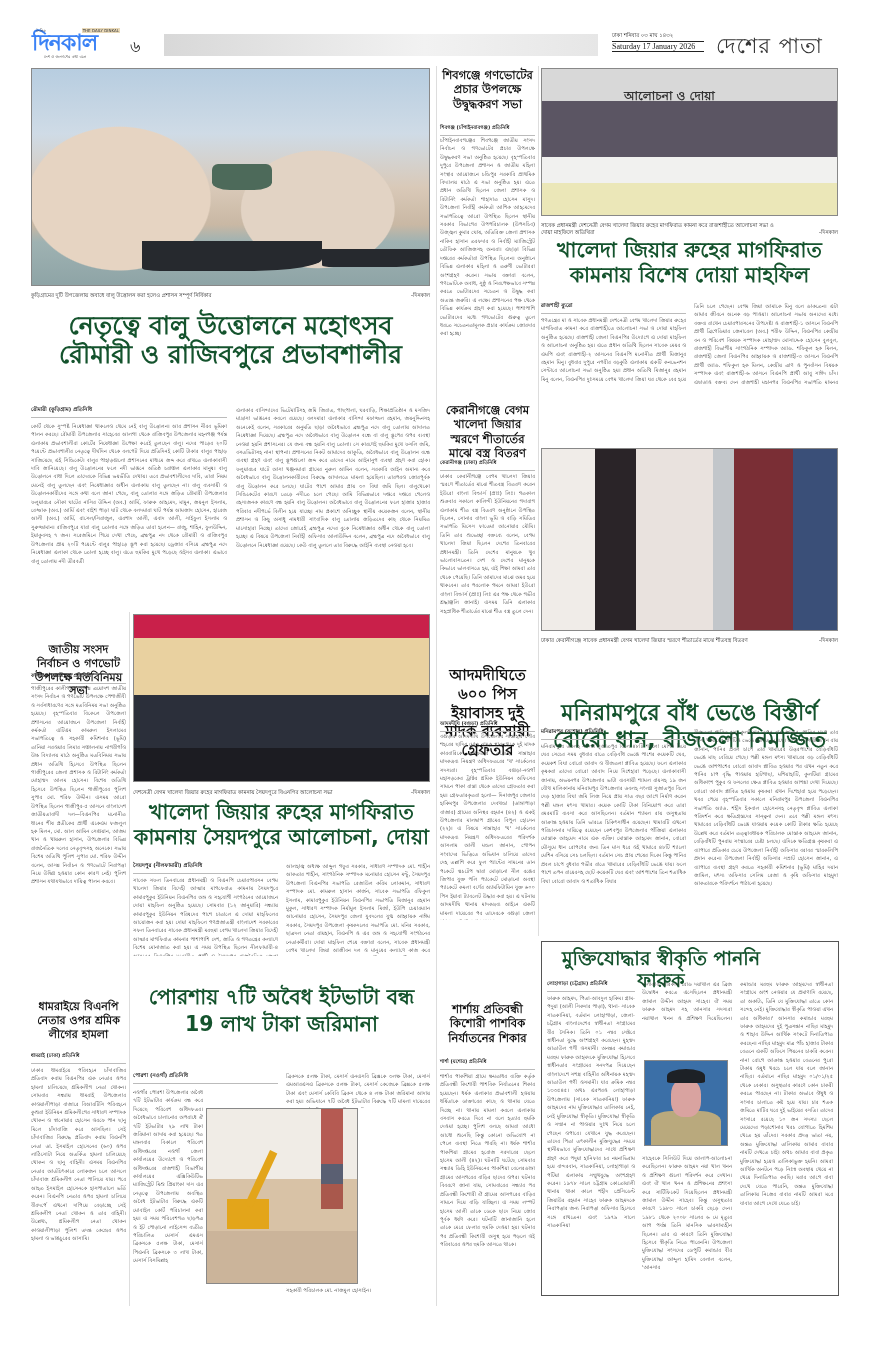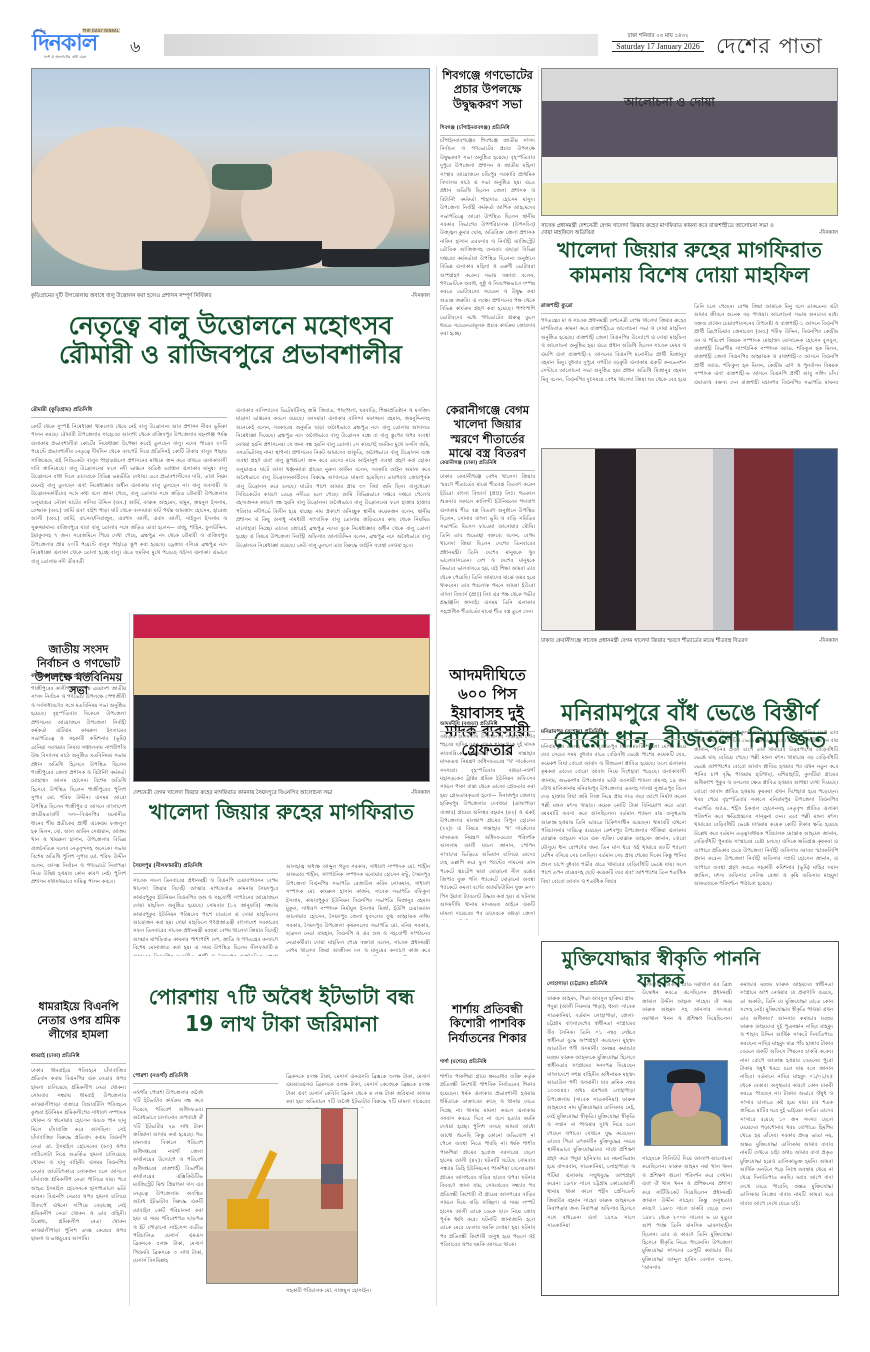--- a/index.html
+++ b/index.html
@@ -7,21 +7,21 @@
   body { font-family: "DejaVu Sans", sans-serif; color: #1a1a1a; position: relative; }
   .abs { position: absolute; }
   
   .logo { left: 32px; top: 32px; width: 88px; height: 26px; }
   .logo-main { font-family: "DejaVu Serif", serif; font-weight: bold; font-size: 22px; line-height: 20px; color: #3b82f6; letter-spacing: -1px; }
   .logo-small-en { position: absolute; right: 0; top: -4px; font-size: 4px; color: #333; background: #e9d9b8; padding: 0 1px; }
   .logo-small-bn { position: absolute; left: 12px; top: 22px; font-size: 4px; color: #333; white-space: nowrap; }
   .logo-dainik { position: absolute; left: 4px; top: -4px; font-size: 4px; color: #333; }
   .page-no { left: 130px; top: 34px; font-size: 16px; color: #222; }
   .grey-bar { left: 164px; top: 34px; width: 434px; height: 22px; background: linear-gradient(90deg, #d8d8d8, #f2f2f2 60%, #e6e6e6); }
-  .date-block { left: 612px; top: 31px; width: 92px; font-size: 5.4px; line-height: 9px; text-align: center; }
+  .date-block { left: 612px; top: 31px; width: 92px; font-size: 5.4px; line-height: 9px; }
   .date-bn { border-bottom: 1px solid #222; padding-bottom: 1px; }
   .date-en { font-family: "Liberation Serif", serif; font-size: 8px; border-bottom: 1.5px solid #222; }
   .section-title { left: 716px; top: 30px; font-size: 21px; color: #333; font-weight: 300; letter-spacing: 1px; }
 
   
   .photo { border: 1px solid #888; overflow: hidden; }
   .caption { font-size: 5.4px; color: #222; white-space: nowrap; overflow: hidden; }
   .credit { font-size: 5.4px; color: #222; text-align: right; }
 
   
@@ -86,21 +86,21 @@
 </div>
 <div class="abs byline" style="left:31px; top:406px; width:196px;">রৌমারী (কুড়িগ্রাম) প্রতিনিধি</div>
 <div class="abs body-text" style="left:31px; top:422px; width:196px; height:174px;">কোর্ট থেকে সুস্পষ্ট নিষেধাজ্ঞা থাকলেও থেমে নেই বালু উত্তোলন। আর প্রশাসন নীরব ভূমিকা পালন করছে। রৌমারী উপজেলার সাহেবের আলগা থেকে রাজিবপুর উপজেলার মহনগঞ্জ পর্যন্ত এলাকায় প্রভাবশালীরা কোর্টের নিষেধাজ্ঞা উপেক্ষা করেই তুলছেন বালু। নদের পাড়ের ২০টি পয়েন্টে প্রভাবশালীর নেতৃত্বে দীর্ঘদিন থেকে বলগেট দিয়ে প্রতিদিনই কোটি টাকার বালুর পাহাড় সাজিয়েছে এই সিন্ডিকেট। বালুর পাহাড়গুলো প্রশাসনের মাধ্যমে জব্দ করে রাখতে এলাকাবাসী দাবি জানিয়েছে। বালু উত্তোলনের ফলে নদী ভাঙনে অতিষ্ঠ চরাঞ্চল এলাকার মানুষ। বালু উত্তোলনে বাধা দিলে তাদেরকে বিভিন্ন ভয়ভীতি দেখায়। তবে প্রভাবশালীদের দাবি, তারা নিয়ম মেনেই বালু তুলছেন এবং নিষেধাজ্ঞার অধীন এলাকায় বালু তুলছেন না। বালু ব্যবসায়ী ও উত্তোলনকারীদের সঙ্গে কথা বলে জানা গেছে, বালু তোলার সঙ্গে জড়িত রৌমারী উপজেলার ফলুয়ারচর নৌকা ঘাটের নাসির উদ্দিন (অব.) আর্মি, ফারুক আহমেদ, মামুন, জয়নুল ইসলাম, রেজ্জাক (অব.) আর্মি এবং বাইশ পাড়া ঘাট থেকে বলদমারা ঘাট পর্যন্ত আমজাদ হোসেন, হারেজ আলী (অব.) আর্মি, রাসেল/সিরাজুল, এরশাদ আলী, এবাদ আলী, সাইফুল ইসলাম ও সুরুজ্জামান। রাজিবপুরে যারা বালু তোলার সঙ্গে জড়িত তারা হলেন— রাজু, শাহিন, ফুলউদ্দিন, ইয়াকুবসহ ৭ জন। সরেজমিনে গিয়ে দেখা গেছে, ব্রহ্মপুত্র নদ থেকে রৌমারী ও রাজিবপুর উপজেলার প্রায় ২০টি পয়েন্টে বালুর পাহাড়ে স্তূপ করা হয়েছে। ড্রেজার বসিয়ে ব্রহ্মপুত্র নদে নিষেধাজ্ঞা এলাকা থেকে তোলা হচ্ছে বালু। এতে হুমকির মুখে পড়েছে ওইসব এলাকা। এভাবে বালু তোলায় নদী তীরবর্তী</div>
 <div class="abs body-text" style="left:236px; top:406px; width:194px; height:190px;">এলাকার বাসিন্দাদের ভিটেমাটিসহ জমি জিরাত, গাছপালা, ঘরবাড়ি, শিক্ষাপ্রতিষ্ঠান ও মসজিদ মাদ্রাসা ভাঙনের কবলে রয়েছে। বলদমারা এলাকার বাসিন্দা মফাজ্জল রহমান, জয়নুদ্দিনসহ অনেকেই বলেন, সরকারের অনুমতি ছাড়া অবৈধভাবে ব্রহ্মপুত্র নদে বালু তোলায় আদালত নিষেধাজ্ঞা দিয়েছে। ব্রহ্মপুত্র নদে অবৈধভাবে বালু উত্তোলন বন্ধে বা বালু স্তূপের ওপর ব্যবস্থা নেওয়া হয়নি প্রশাসনের। যে জন্য বন্ধ হয়নি বালু তোলা। সে কারণেই হুমকির মুখে ফসলি জমি, বসতভিটাসহ নানা স্থাপনা। প্রশাসনের নিকট আমাদের আকুতি, অবৈধভাবে বালু উত্তোলন বন্ধে ব্যবস্থা গ্রহণ এবং বালু স্তূপগুলো জব্দ করে তাদের নামে আইনানুগ ব্যবস্থা গ্রহণ করা হোক। ফলুয়ারচর ঘাটে আসা খঞ্জনমারা গ্রামের নুরুল আমিন বলেন, সরকারি আইন অমান্য করে অবৈধভাবে বালু উত্তোলনকারীদের বিরুদ্ধে আদালতে মামলা হয়েছিল। তারপরও জোরপূর্বক বালু উত্তোলন করে চলছে। ঘাটের পাশে আমার প্রায় ৩০ বিঘা জমি ছিল। বালুখেকো সিন্ডিকেটের কারণে তেড়ে নদীতে চলে গেছে। আমি বিভিন্নভাবে দপ্তরে দপ্তরে গেলেও রহস্যজনক কারণে বন্ধ হয়নি বালু উত্তোলন। অবৈধভাবে বালু উত্তোলনের ফলে হাজার হাজার পরিবার নদীগর্ভে বিলীন হয়ে যাচ্ছে। নাম প্রকাশে অনিচ্ছুক স্থানীয় কয়েকজন বলেন, স্থানীয় প্রশাসন ও কিছু অসাধু নামধারী সাংবাদিক বালু তোলায় জড়িতদের কাছ থেকে নিয়মিত মাসোহারা নিচ্ছে। তাদের জোরেই ব্রহ্মপুত্র নদের বুকে নিষেধাজ্ঞার অধীন থেকে বালু তোলা হচ্ছে। এ বিষয়ে উপজেলা নির্বাহী অফিসার আলাউদ্দিন বলেন, ব্রহ্মপুত্র নদে অবৈধভাবে বালু উত্তোলনে নিষেধাজ্ঞা রয়েছে। কেউ বালু তুললে তার বিরুদ্ধে আইনি ব্যবস্থা নেওয়া হবে।</div>
 
 <div class="abs h-side" style="left:440px; top:68px; width:95px; font-size:11.5px;">শিবগঞ্জে গণভোটের প্রচার উপলক্ষে উদ্বুদ্ধকরণ সভা</div>
 <div class="abs byline" style="left:440px; top:124px; width:95px; font-size:5px;">শিবগঞ্জ (চাঁপাইনবাবগঞ্জ) প্রতিনিধি</div>
 <div class="abs body-text" style="left:440px; top:136px; width:95px; height:232px;">চাঁপাইনবাবগঞ্জের শিবগঞ্জে জাতীয় সংসদ নির্বাচন ও গণভোটের প্রচার উপলক্ষে উদ্বুদ্ধকরণ সভা অনুষ্ঠিত হয়েছে। বৃহস্পতিবার দুপুরে উপজেলা প্রশাসন ও জাতীয় মহিলা সংস্থার আয়োজনে চন্ডিপুর সরকারি প্রাথমিক বিদ্যালয় মাঠে এ সভা অনুষ্ঠিত হয়। এতে প্রধান অতিথি ছিলেন জেলা প্রশাসক ও রিটার্নিং কর্মকর্তা শাহাদাত হোসেন মাসুদ। উপজেলা নির্বাহী কর্মকর্তা আশিক আহমেদের সভাপতিত্বে আরো উপস্থিত ছিলেন স্থানীয় সরকার বিভাগের উপপরিচালক (উপসচিব) উজ্জ্বল কুমার ঘোষ, অতিরিক্ত জেলা প্রশাসক নাকিব হাসান তরফদার ও নির্বাহী ম্যাজিস্ট্রেট তৌফিক আজিজসহ অন্যরা। এছাড়া বিভিন্ন দপ্তরের কর্মকর্তারা উপস্থিত ছিলেন। অনুষ্ঠানে বিভিন্ন এলাকার মহিলা ও তরুণী ভোটাররা অংশগ্রহণ করেন। সভায় বক্তারা বলেন, গণভোটকে অবাধ, সুষ্ঠু ও নিরপেক্ষভাবে সম্পন্ন করতে ভোটারদের সচেতন ও উদ্বুদ্ধ করা অত্যন্ত জরুরি। এ লক্ষ্যে প্রশাসনের পক্ষ থেকে বিভিন্ন কার্যক্রম গ্রহণ করা হয়েছে। পাশাপাশি ভোটারদের মধ্যে গণভোটের গুরুত্ব তুলে ধরতে সচেতনতামূলক প্রচার কার্যক্রম জোরদার করা হচ্ছে।</div>
 
 <div class="abs photo img-meeting" style="left:541px; top:68px; width:297px; height:148px;">
-  <div class="banner-text" style="left:82px; top:24px;">আলোচনা ও দোয়া</div>
+  <div class="banner-text" style="left:82px; top:18px;">আলোচনা ও দোয়া</div>
 </div>
 <div class="abs caption" style="left:541px; top:222px; width:297px;">সাবেক প্রধানমন্ত্রী দেশনেত্রী বেগম খালেদা জিয়ার রুহের মাগফিরাত কামনা করে রাজশাহীতে আলোচনা সভা ও</div>
 <div class="abs caption" style="left:541px; top:229px; width:200px;">দোয়া মাহফিলে অতিথিরা</div>
 <div class="abs credit" style="left:788px; top:229px; width:50px;">-দিনকাল</div>
 <div class="abs h-big" style="left:541px; top:238px; width:297px; font-size:20.5px; line-height:1.22;">
   <div>খালেদা জিয়ার রুহের মাগফিরাত</div>
   <div>কামনায় বিশেষ দোয়া মাহফিল</div>
 </div>
 <div class="abs byline" style="left:541px; top:302px; width:145px;">রাজশাহী ব্যুরো</div>
 <div class="abs body-text" style="left:541px; top:316px; width:145px; height:68px;">গণতন্ত্রের মা ও সাবেক প্রধানমন্ত্রী দেশনেত্রী বেগম খালেদা জিয়ার রুহের মাগফিরাত কামনা করে রাজশাহীতে আলোচনা সভা ও দোয়া মাহফিল অনুষ্ঠিত হয়েছে। রাজশাহী জেলা বিএনপির উদ্যোগে এ দোয়া মাহফিল ও আলোচনা অনুষ্ঠিত হয়। এতে প্রধান অতিথি ছিলেন সাবেক মেয়র ও এমপি এবং রাজশাহী-২ আসনের বিএনপি মনোনীত প্রার্থী মিজানুর রহমান মিনু। বুধবার দুপুরে নগরীর বড়কুঠি এলাকায় একটি কনভেনশন সেন্টারে আলোচনা সভা অনুষ্ঠিত হয়। প্রধান অতিথি মিজানুর রহমান মিনু বলেন, বিএনপির দুঃসময়ে বেগম খালেদা জিয়া ঘর থেকে বের হয়ে এসে দলের হাল ধরেছিলেন। আন্দোলন, সংগ্রামে তিনি ব্যাপক ভূমিকা রাখেন। বেগম জিয়া মাটি ও মানুষের সঙ্গে মিশে ছিলেন। তিনি মানুষের হৃদয়ের মাঝে রয়েছেন এবং সব সময় থাকবেন। সবাইকে কাঁদিয়ে</div>
@@ -129,20 +129,21 @@
 <div class="abs h-side" style="left:31px; top:643px; width:95px; font-size:11px;">জাতীয় সংসদ নির্বাচন ও গণভোট উপলক্ষে মতবিনিময় সভা</div>
 <div class="abs byline" style="left:31px; top:672px; width:95px; font-size:5px;">কালীগঞ্জ (গাজীপুর) প্রতিনিধি</div>
 <div class="abs body-text" style="left:31px; top:684px; width:95px; height:256px;">গাজীপুরের কালীগঞ্জে আসন্ন ত্রয়োদশ জাতীয় সংসদ নির্বাচন ও গণভোট উপলক্ষে পেশাজীবী ও সর্বসাধারণের সঙ্গে মতবিনিময় সভা অনুষ্ঠিত হয়েছে। বৃহস্পতিবার বিকেলে উপজেলা প্রশাসনের আয়োজনে উপজেলা নির্বাহী কর্মকর্তা এটিএম কামরুল ইসলামের সভাপতিত্বে ও সহকারী কমিশনার (ভূমি) তানিয়া সরওয়ার লিমার সঞ্চালনায় নাগরীগাঁও উচ্চ বিদ্যালয় মাঠে অনুষ্ঠিত মতবিনিময় সভায় প্রধান অতিথি হিসেবে উপস্থিত ছিলেন গাজীপুরের জেলা প্রশাসক ও রিটার্নিং কর্মকর্তা মোহাম্মদ আলম হোসেন। বিশেষ অতিথি হিসেবে উপস্থিত ছিলেন গাজীপুরের পুলিশ সুপার মো. শরিফ উদ্দীন। এসময় আরো উপস্থিত ছিলেন গাজীপুর-৫ আসনে বাংলাদেশ জাতীয়তাবাদী দল—বিএনপির মনোনীত ধানের শীষ প্রতীকের প্রার্থী একেএম ফজলুল হক মিলন, মো. আল আমিন সেগুয়ান, আজম খান ও খায়রুল হাসান, উপজেলার বিভিন্ন রাজনৈতিক দলের নেতৃবৃন্দসহ অনেকে। সভায় বিশেষ অতিথি পুলিশ সুপার মো. শরিফ উদ্দীন বলেন, আসন্ন নির্বাচন ও গণভোটে নিরাপত্তা নিয়ে উদ্বিগ্ন হওয়ার কোন কারণ নেই। পুলিশ প্রশাসন যথাযথভাবে দায়িত্ব পালন করবে।</div>
 
 <div class="abs photo img-stage" style="left:133px; top:614px; width:297px; height:168px;"></div>
 <div class="abs caption" style="left:133px; top:789px; width:260px;">দেশনেত্রী বেগম খালেদা জিয়ার রুহের মাগফিরাত কামনায় সৈয়দপুরে বিএনপির আলোচনা সভা</div>
 <div class="abs credit" style="left:390px; top:789px; width:40px;">-দিনকাল</div>
 
 <div class="abs h-big" style="left:133px; top:800px; width:297px; font-size:20.5px; line-height:1.22;">
   <div>খালেদা জিয়ার রুহের মাগফিরাত</div>
+  <div>কামনায় সৈয়দপুরে আলোচনা, দোয়া</div>
 </div>
 <div class="abs byline" style="left:133px; top:862px; width:145px;">সৈয়দপুর (নীলফামারী) প্রতিনিধি</div>
 <div class="abs body-text" style="left:133px; top:876px; width:145px; height:80px;">সাবেক সফল তিনবারের প্রধানমন্ত্রী ও বিএনপি চেয়ারপারসন বেগম খালেদা জিয়ার বিদেহী আত্মার মাগফেরাত কামনায় সৈয়দপুরে কামারপুকুর ইউনিয়ন বিএনপির অঙ্গ ও সহযোগী সংগঠনের আয়োজনে দোয়া মাহফিল অনুষ্ঠিত হয়েছে। সোমবার (১২ জানুয়ারি) সন্ধ্যায় কামারপুকুর ইউনিয়ন পরিষদের পাশে চাতালে এ দোয়া মাহফিলের আয়োজন করা হয়। দোয়া মাহফিলে গণপ্রজাতন্ত্রী বাংলাদেশ সরকারের সফল তিনবারের সাবেক প্রধানমন্ত্রী মরহুমা বেগম খালেদা জিয়ার বিদেহী আত্মার মাগফিরাত কামনার পাশাপাশি দেশ, জাতি ও গণতন্ত্রের কল্যাণে বিশেষ মোনাজাত করা হয়। এ সময় উপস্থিত ছিলেন নীলফামারী-৪ আসনের বিএনপির মনোনীত প্রার্থী ও সৈয়দপুর রাজনৈতিক জেলা বিএনপির সভাপতি</div>
 <div class="abs body-text" style="left:286px; top:862px; width:144px; height:94px;">আলহাজ্ব অধ্যক্ষ আব্দুল গফুর সরকার, সাধারণ সম্পাদক মো. শাহীন আকতার শাহীন, সাংগঠনিক সম্পাদক মনোয়ার হোসেন মন্টু, সৈয়দপুর উপজেলা বিএনপির সভাপতি রেজাউল করিম লোকমান, সাধারণ সম্পাদক মো. কামরুল হাসান কার্জন, সাবেক সভাপতি রফিকুল ইসলাম, কামারপুকুর ইউনিয়ন বিএনপির সভাপতি মিজানুর রহমান মুকুল, সাধারণ সম্পাদক নির্মামুল ইসলাম মির্জা, ইউপি চেয়ারম্যান আনোয়ার হোসেন, সৈয়দপুর জেলা যুবদলের যুগ্ম আহ্বায়ক নাঈম সরকার, সৈয়দপুর উপজেলা কৃষকদলের সভাপতি মো. মনির সরকার, ছাত্রদল নেতা রায়হান, বিএনপি ও এর অঙ্গ ও সহযোগী সংগঠনের নেতাকর্মীরা। দোয়া মাহফিল শেষে বক্তারা বলেন, সাবেক প্রধানমন্ত্রী বেগম খালেদা জিয়া আজীবন দল ও মানুষের কল্যাণে কাজ করে গেছেন। তাঁর মৃত্যুতে বাংলাদেশে এক অপূরণীয় শূন্যতার সৃষ্টি হয়েছে।</div>
 
 <div class="abs h-side" style="left:31px; top:1000px; width:95px; font-size:11px;">ধামরাইয়ে বিএনপি নেতার ওপর শ্রমিক লীগের হামলা</div>
 <div class="abs byline" style="left:31px; top:1052px; width:95px; font-size:5px;">ধামরাই (ঢাকা) প্রতিনিধি</div>
 <div class="abs body-text" style="left:31px; top:1066px; width:95px; height:240px;">ঢাকার ধামরাইয়ে পরিবহনে চাঁদাবাজির প্রতিবাদ করায় বিএনপির এক নেতার ওপর হামলা চালিয়েছে শ্রমিকলীগ নেতা খোকন। সোমবার সন্ধ্যায় ধামরাই উপজেলার কাওয়ালীপাড়া বাজারে বিআরটিসি পরিবহনে কুশুরা ইউনিয়ন শ্রমিকলীগের সাধারণ সম্পাদক খোকন ও স্বানোয়ার হোসেন ওরফে পান ছানু মিলে চাঁদাবাজি করে আসছিল। সেই চাঁদাবাজির বিরুদ্ধে প্রতিবাদ করায় বিএনপি নেতা ডা. ইসমাইল হোসেনের (৬০) ওপর লাঠিসোটা নিয়ে অতর্কিত হামলা চালিয়েছে খোকন ও ছানু বাহিনী। এসময় বিএনপির নেতার আর্তচিৎকারে লোকজন চলে আসলে চাঁদাবাজ শ্রমিকলীগ নেতা পালিয়ে যায়। পরে আহত ইসমাইল হোসেনকে হাসপাতালে ভর্তি করেন। বিএনপি নেতার ওপর হামলা চালিয়ে বীরদর্পে এখনো দাপিয়ে বেড়াচ্ছে সেই শ্রমিকলীগ নেতা খোকন ও তার বাহিনী। উল্লেখ্য, শ্রমিকলীগ নেতা খোকন কাওয়ালীপাড়া পুলিশ তদন্ত কেন্দ্রের ওপর হামলা ও ভাঙচুরের আসামি।</div>
 
 <div class="abs h-big" style="left:133px; top:984px; width:297px; font-size:20.5px; line-height:1.3;">

